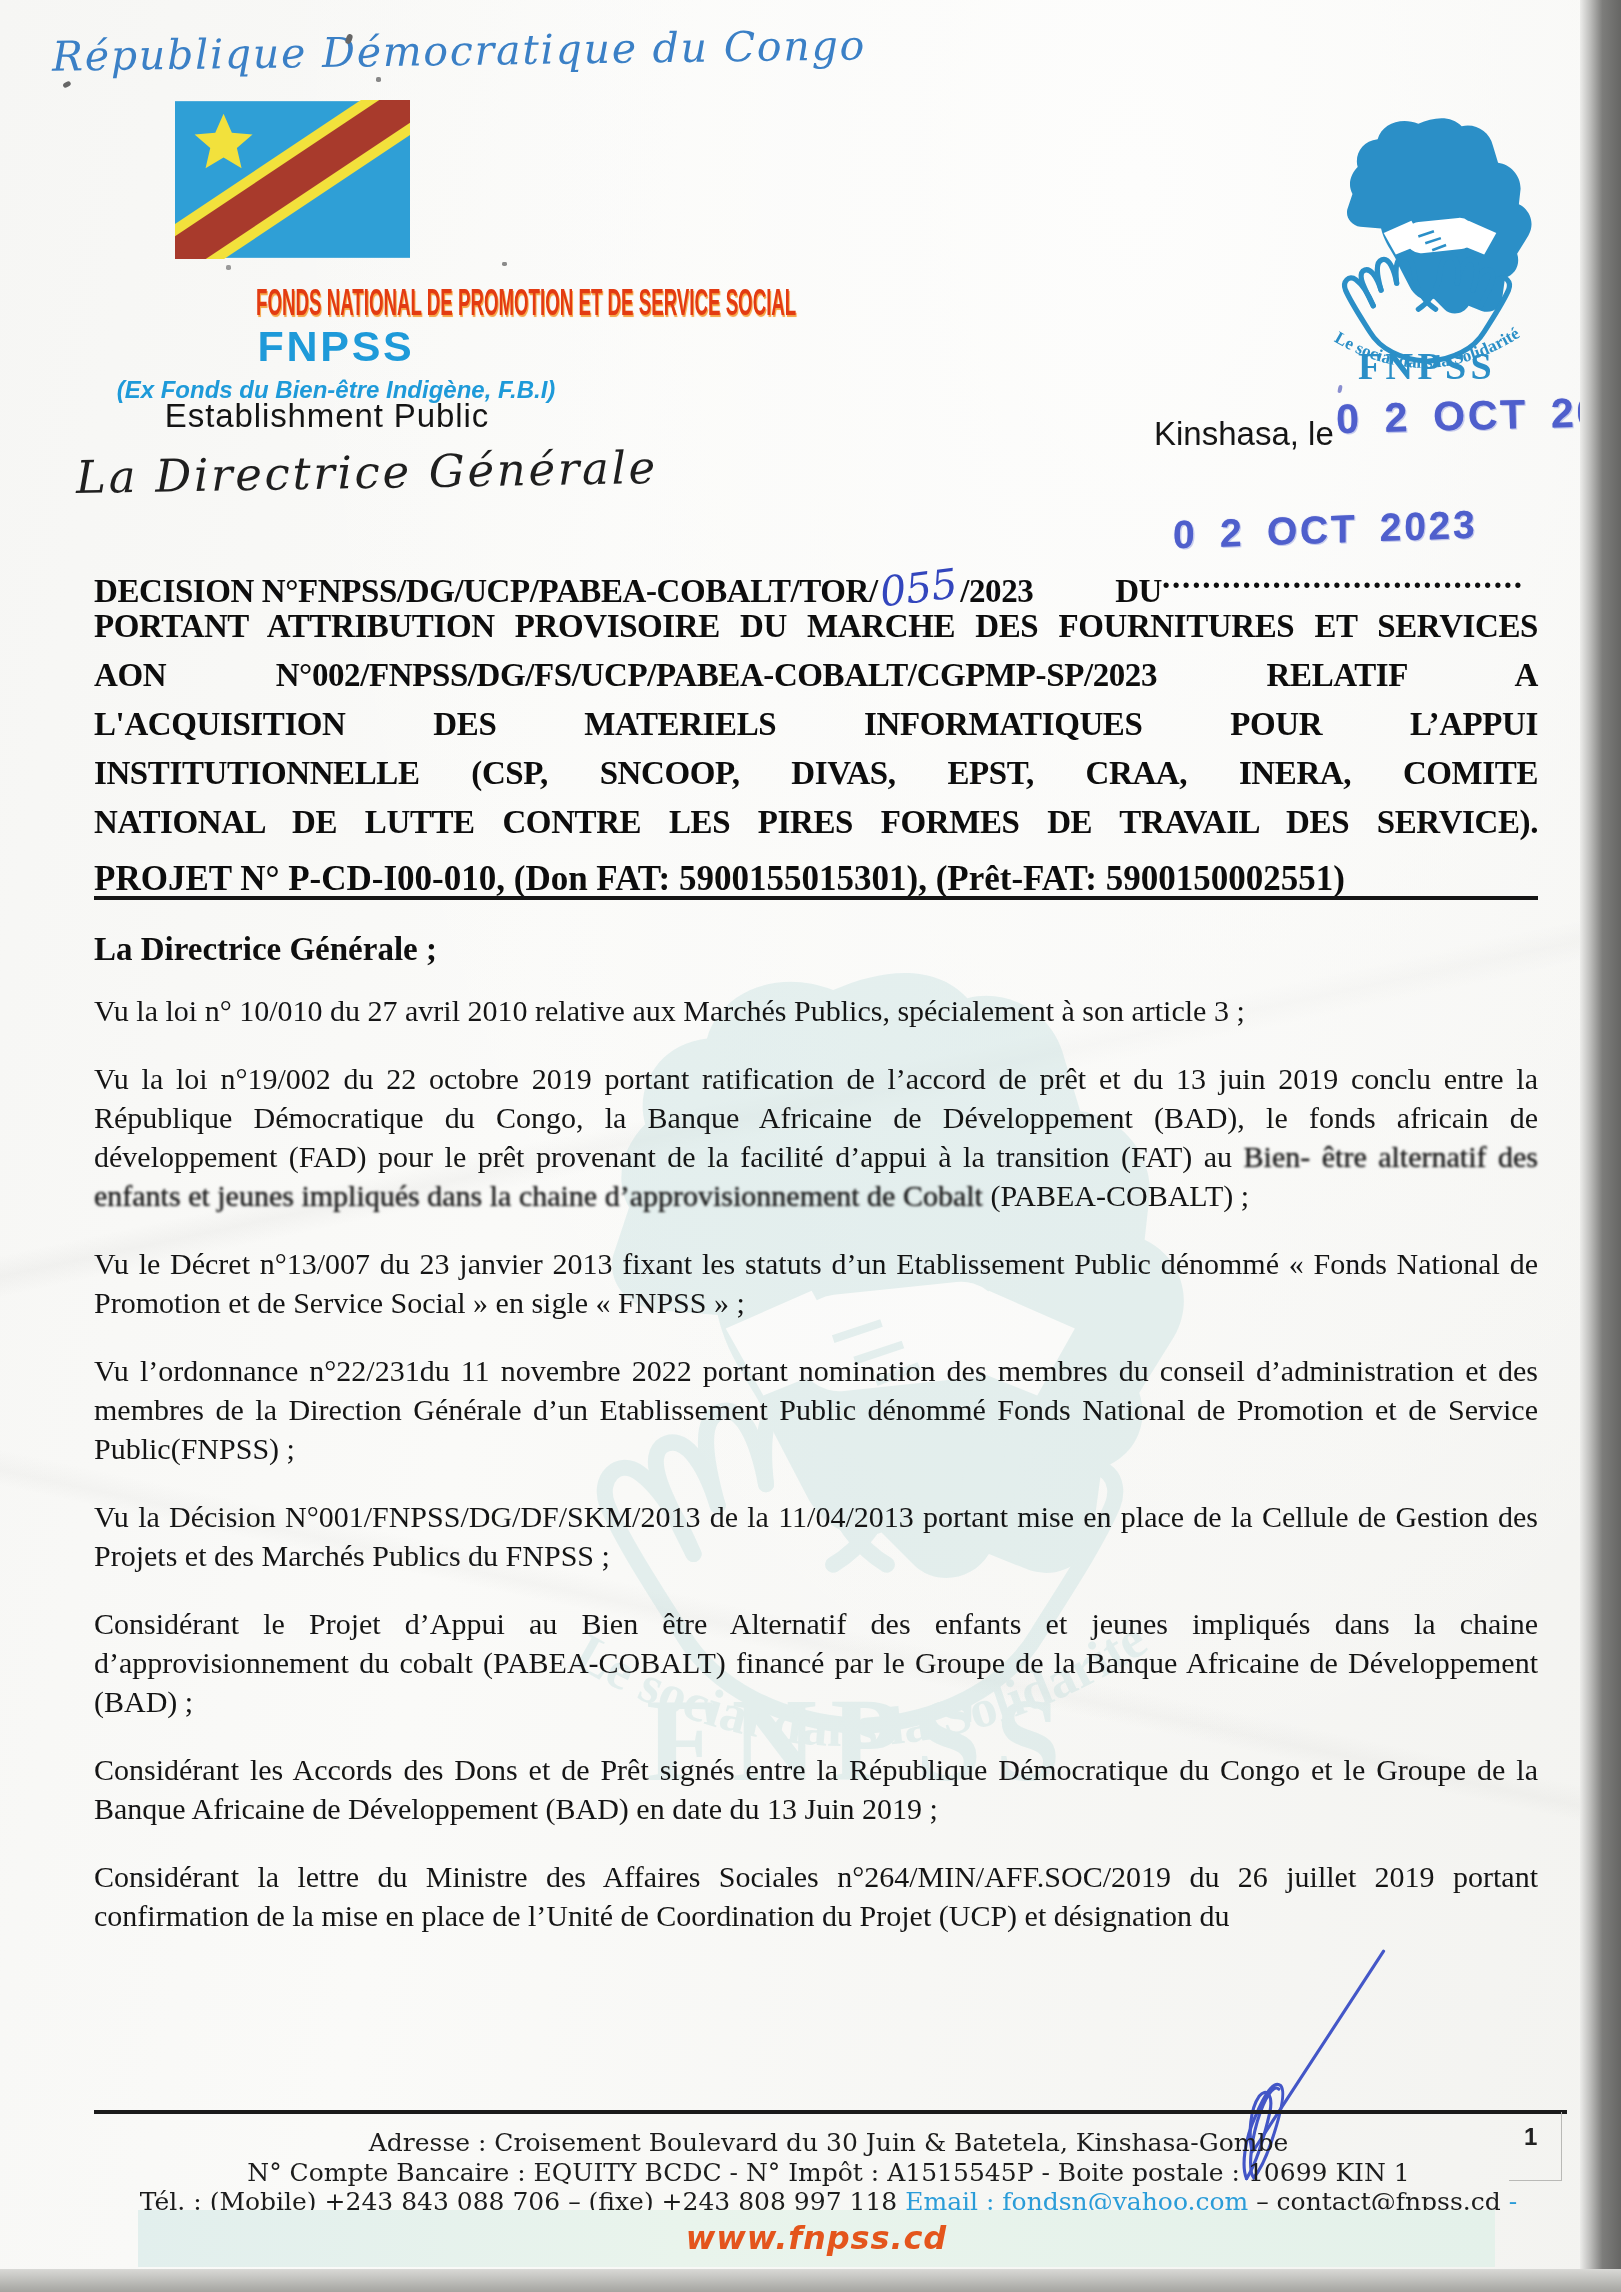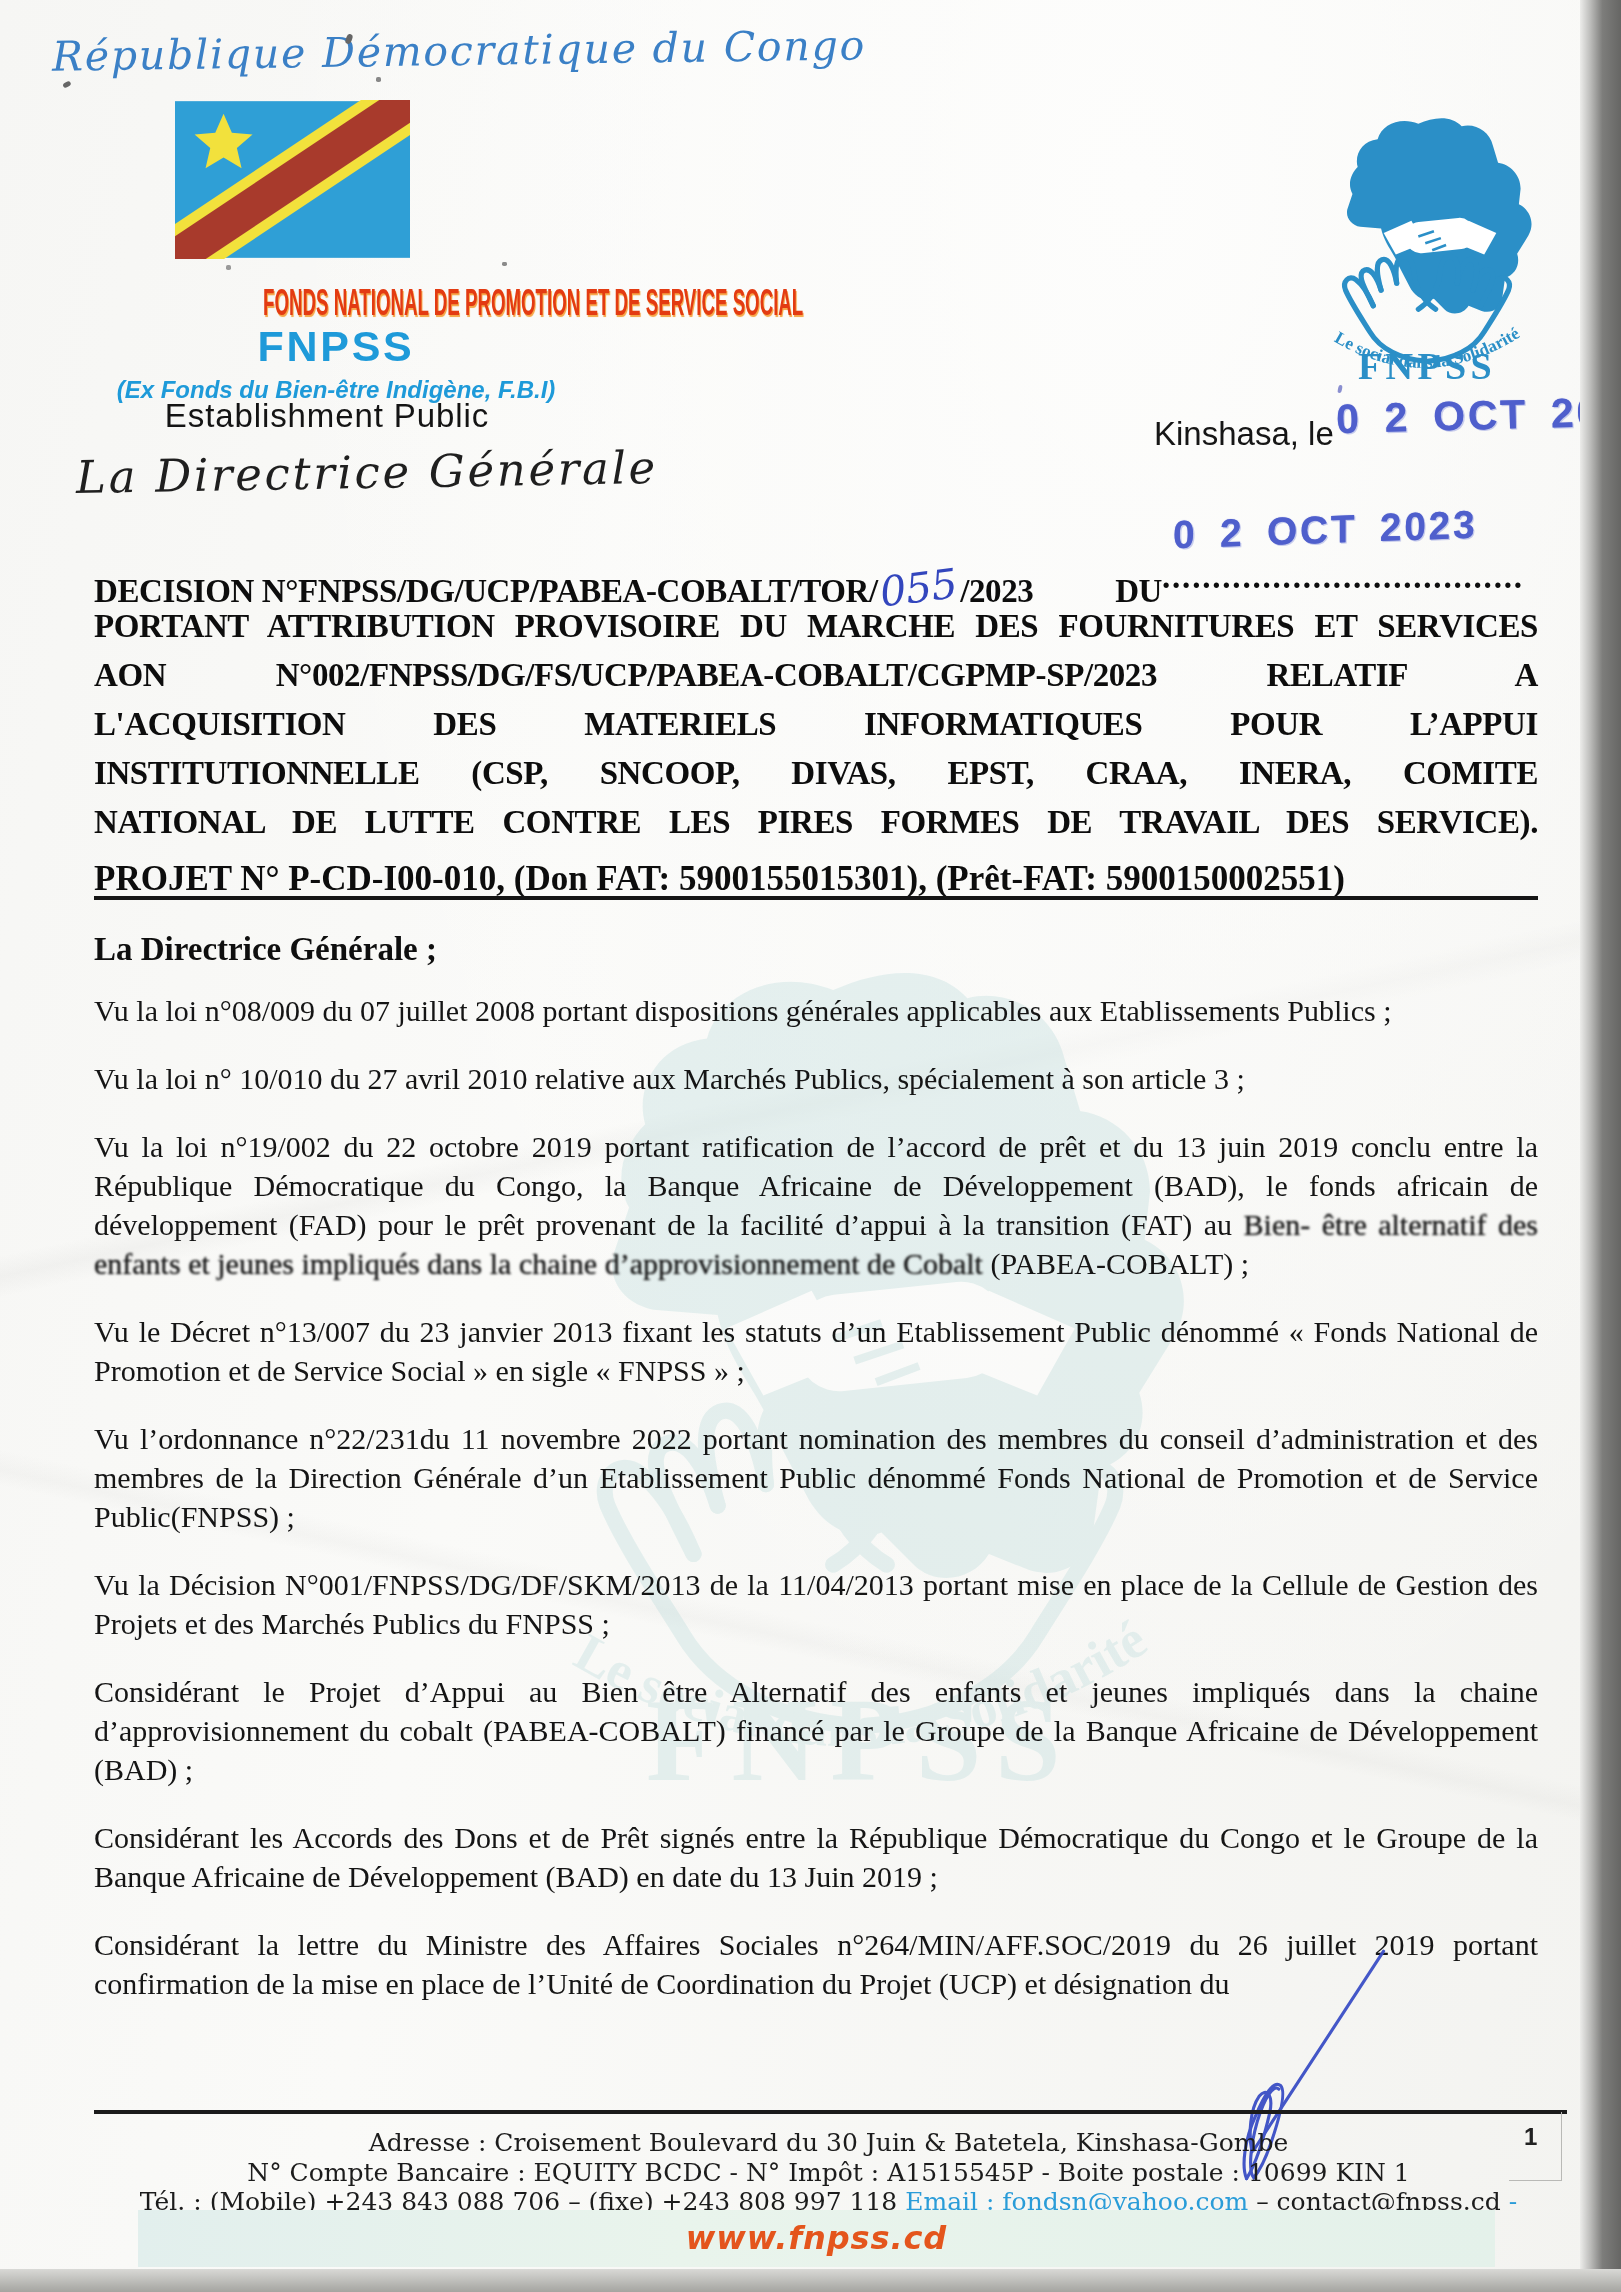--- a/index.html
+++ b/index.html
@@ -11,21 +11,21 @@
       linear-gradient(168deg, rgba(0,0,0,0) 47.6%, rgba(110,110,108,.05) 48.4%, rgba(0,0,0,0) 49.2%),
       linear-gradient(12deg, rgba(0,0,0,0) 30.6%, rgba(110,110,108,.04) 31.2%, rgba(0,0,0,0) 32%),
       linear-gradient(100deg,#f6f6f4 0%,#fafaf8 35%,#f3f3f0 100%);
   }
   .abs{position:absolute;}
 
   
   .republic{left:52px; top:27px; font-family:"DejaVu Serif",serif; font-style:italic;
     font-size:41px; letter-spacing:1.8px; color:#3b80c6; transform:rotate(-0.8deg); white-space:nowrap;}
   .flag{left:175px; top:100px; width:235px; height:159px;}
-  .orgname{left:42px; top:283px; width:618px; text-align:right; white-space:nowrap;}
+  .orgname{left:35px; top:283px; width:618px; text-align:right; white-space:nowrap;}
   .orgname .squeeze{display:inline-block; transform:scale(0.55,1.08); transform-origin:center;
     font-family:"Liberation Sans",sans-serif; font-weight:800; font-size:34px; color:#e33b12;
     text-shadow:1.8px 1.8px 0.9px rgba(244,150,40,.85); letter-spacing:0;}
   .acronym{left:27px; top:322px; width:618px; text-align:center;
     font-family:"Liberation Sans",sans-serif; font-weight:800; font-size:43px; letter-spacing:2.7px; color:#1e9ad9;}
   .subtitle{left:27px; top:376px; width:618px; text-align:center; font-family:"Liberation Sans",sans-serif;
     font-style:italic; font-weight:600; font-size:24px; color:#1e9ad9;}
   .status{left:18px; top:397px; width:618px; text-align:center; font-family:"Liberation Sans",sans-serif;
     font-size:33px; color:#141414; letter-spacing:0.9px;}
   .directrice{left:76px; top:446px; font-family:"DejaVu Serif",serif; font-style:italic;
@@ -168,21 +168,20 @@
     <div class="tline">INSTITUTIONNELLE (CSP, SNCOOP, DIVAS, EPST, CRAA, INERA, COMITE</div>
     <div class="tline">NATIONAL DE LUTTE CONTRE LES PIRES FORMES DE TRAVAIL DES SERVICE).</div>
     <div class="projline">PROJET N° P-CD-I00-010, (Don FAT: 5900155015301), (Prêt-FAT: 5900150002551)</div>
   </div>
 
   <div class="abs rule"></div>
 
   <div class="abs opening">La Directrice Générale ;</div>
 
   <div class="abs bodytext">
-    <p>Vu la loi n°08/009 du 07 juillet 2008 portant dispositions générales applicables aux Etablissements Publics ;</p>
     <p>Vu la loi n° 10/010 du 27 avril 2010 relative aux Marchés Publics, spécialement à son article 3 ;</p>
     <p><span>Vu la loi n°19/002 du 22 octobre 2019 portant ratification de l’accord de prêt et du 13 juin 2019 conclu entre la République Démocratique du Congo, la Banque Africaine de Développement (BAD), le fonds africain de développement (FAD) pour le prêt provenant de la facilité d’appui à la transition (FAT) au </span><span class="blurred">Bien- être alternatif des enfants et jeunes impliqués dans la chaine d’approvisionnement de Cobalt </span><span>(PABEA-COBALT) ;</span></p>
     <p>Vu le Décret n°13/007 du 23 janvier 2013 fixant les statuts d’un Etablissement Public dénommé « Fonds National de Promotion et de Service Social » en sigle « FNPSS » ;</p>
     <p>Vu l’ordonnance n°22/231du 11 novembre 2022 portant nomination des membres du conseil d’administration et des membres de la Direction Générale d’un Etablissement Public dénommé Fonds National de Promotion et de Service Public(FNPSS) ;</p>
     <p>Vu la Décision N°001/FNPSS/DG/DF/SKM/2013 de la 11/04/2013 portant mise en place de la Cellule de Gestion des Projets et des Marchés Publics du FNPSS ;</p>
     <p>Considérant le Projet d’Appui au Bien être Alternatif des enfants et jeunes impliqués dans la chaine d’approvisionnement du cobalt (PABEA-COBALT) financé par le Groupe de la Banque Africaine de Développement (BAD) ;</p>
     <p>Considérant les Accords des Dons et de Prêt signés entre la République Démocratique du Congo et le Groupe de la Banque Africaine de Développement (BAD) en date du 13 Juin 2019 ;</p>
     <p>Considérant la lettre du Ministre des Affaires Sociales n°264/MIN/AFF.SOC/2019 du 26 juillet 2019 portant confirmation de la mise en place de l’Unité de Coordination du Projet (UCP) et désignation du</p>
   </div>
 

